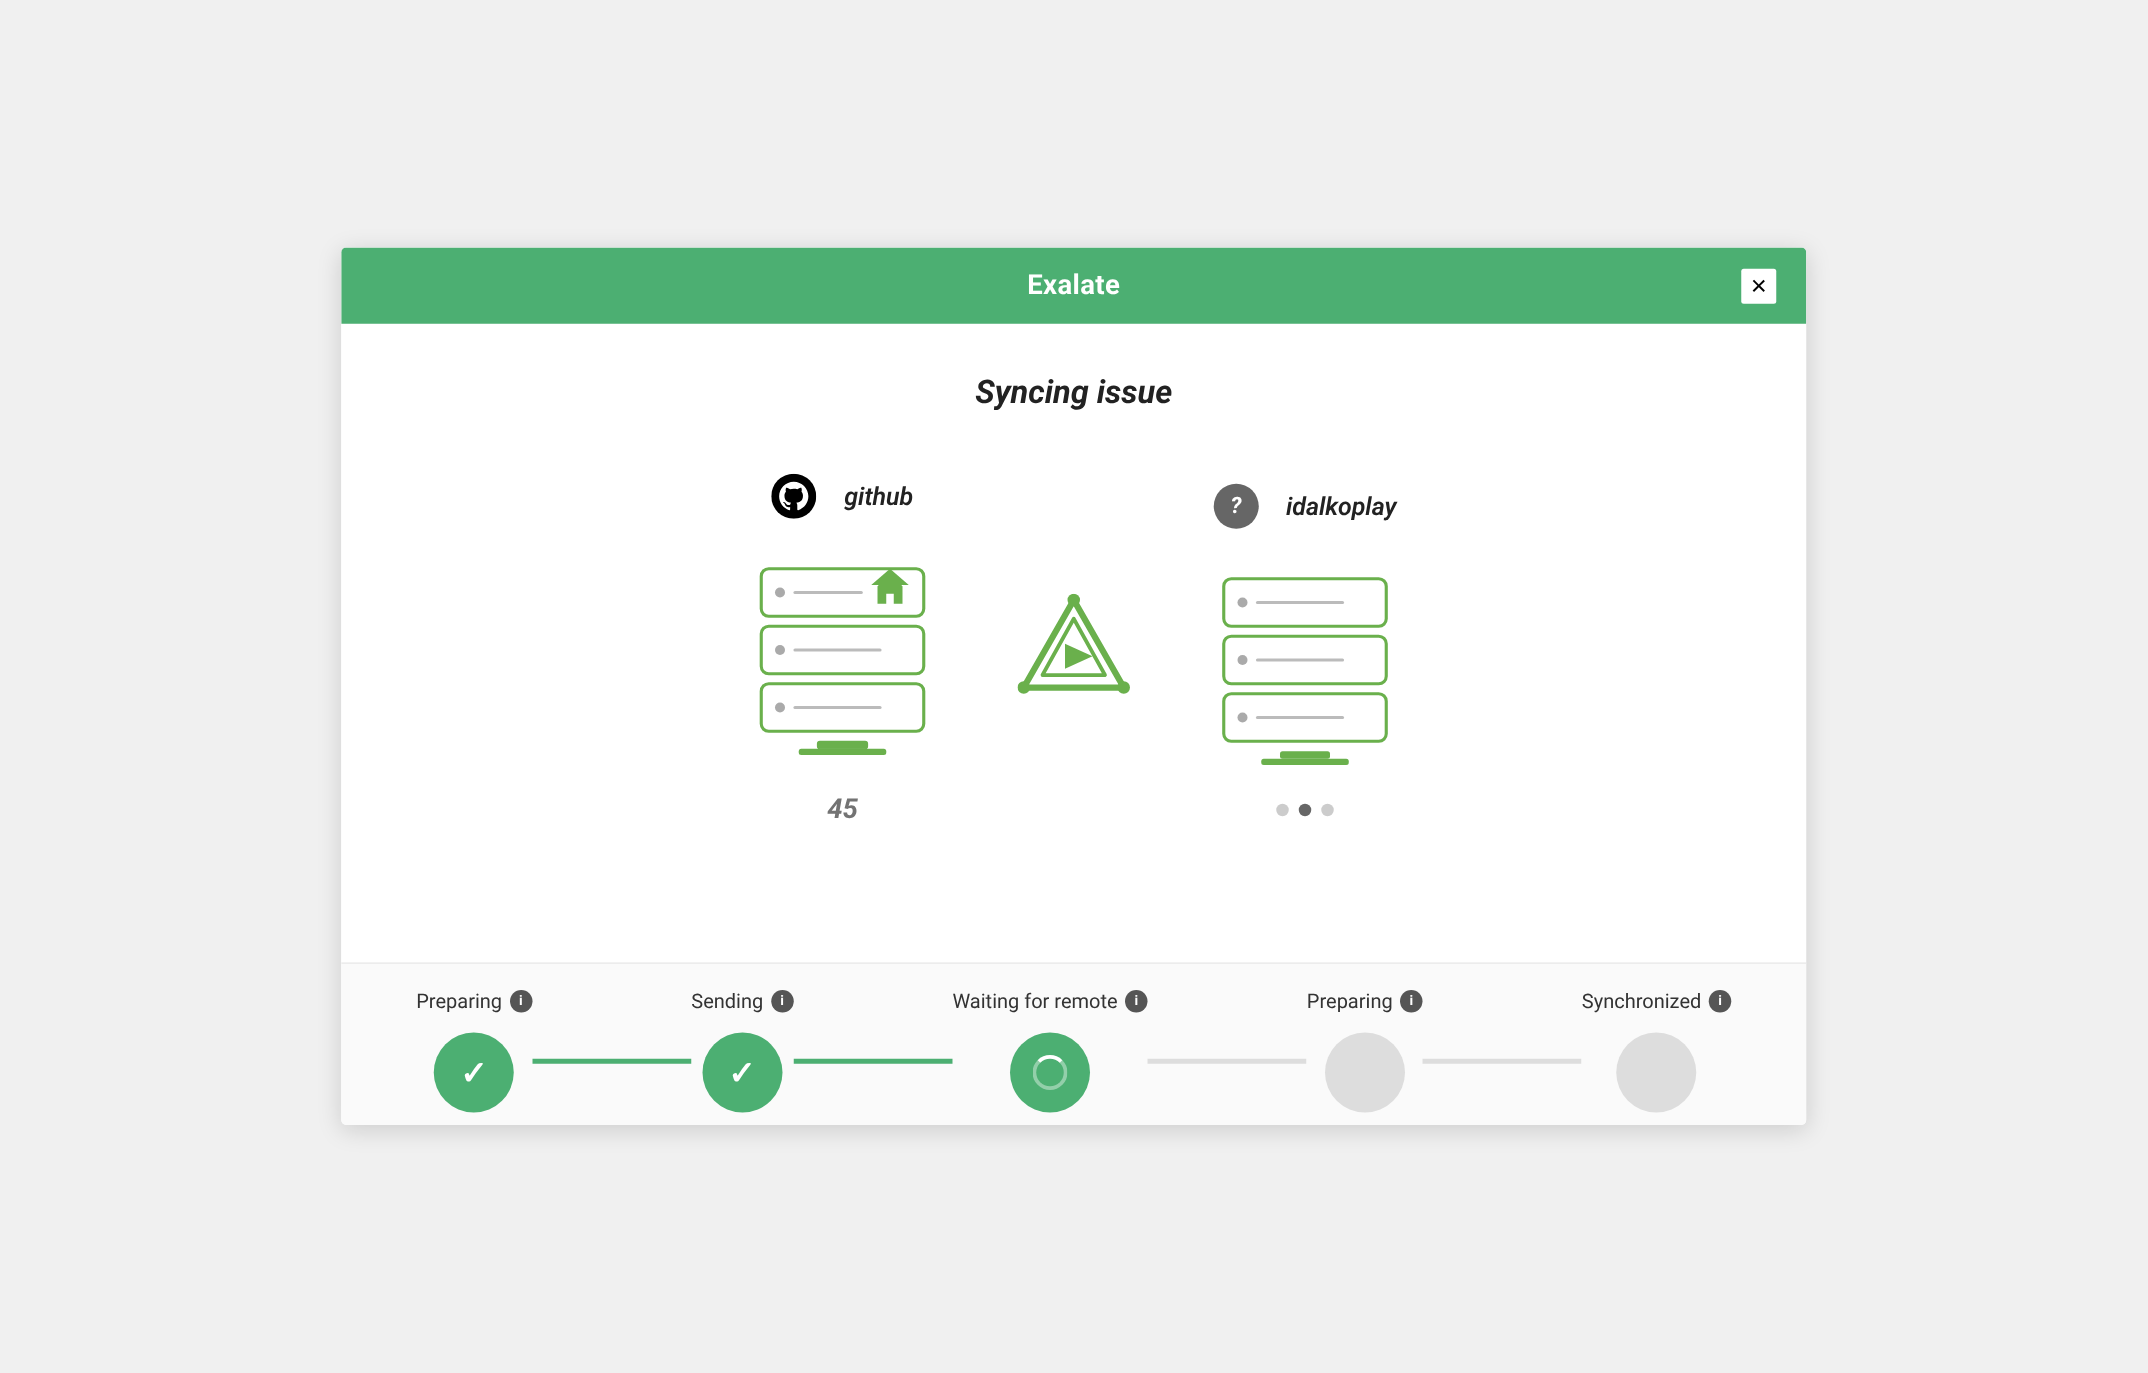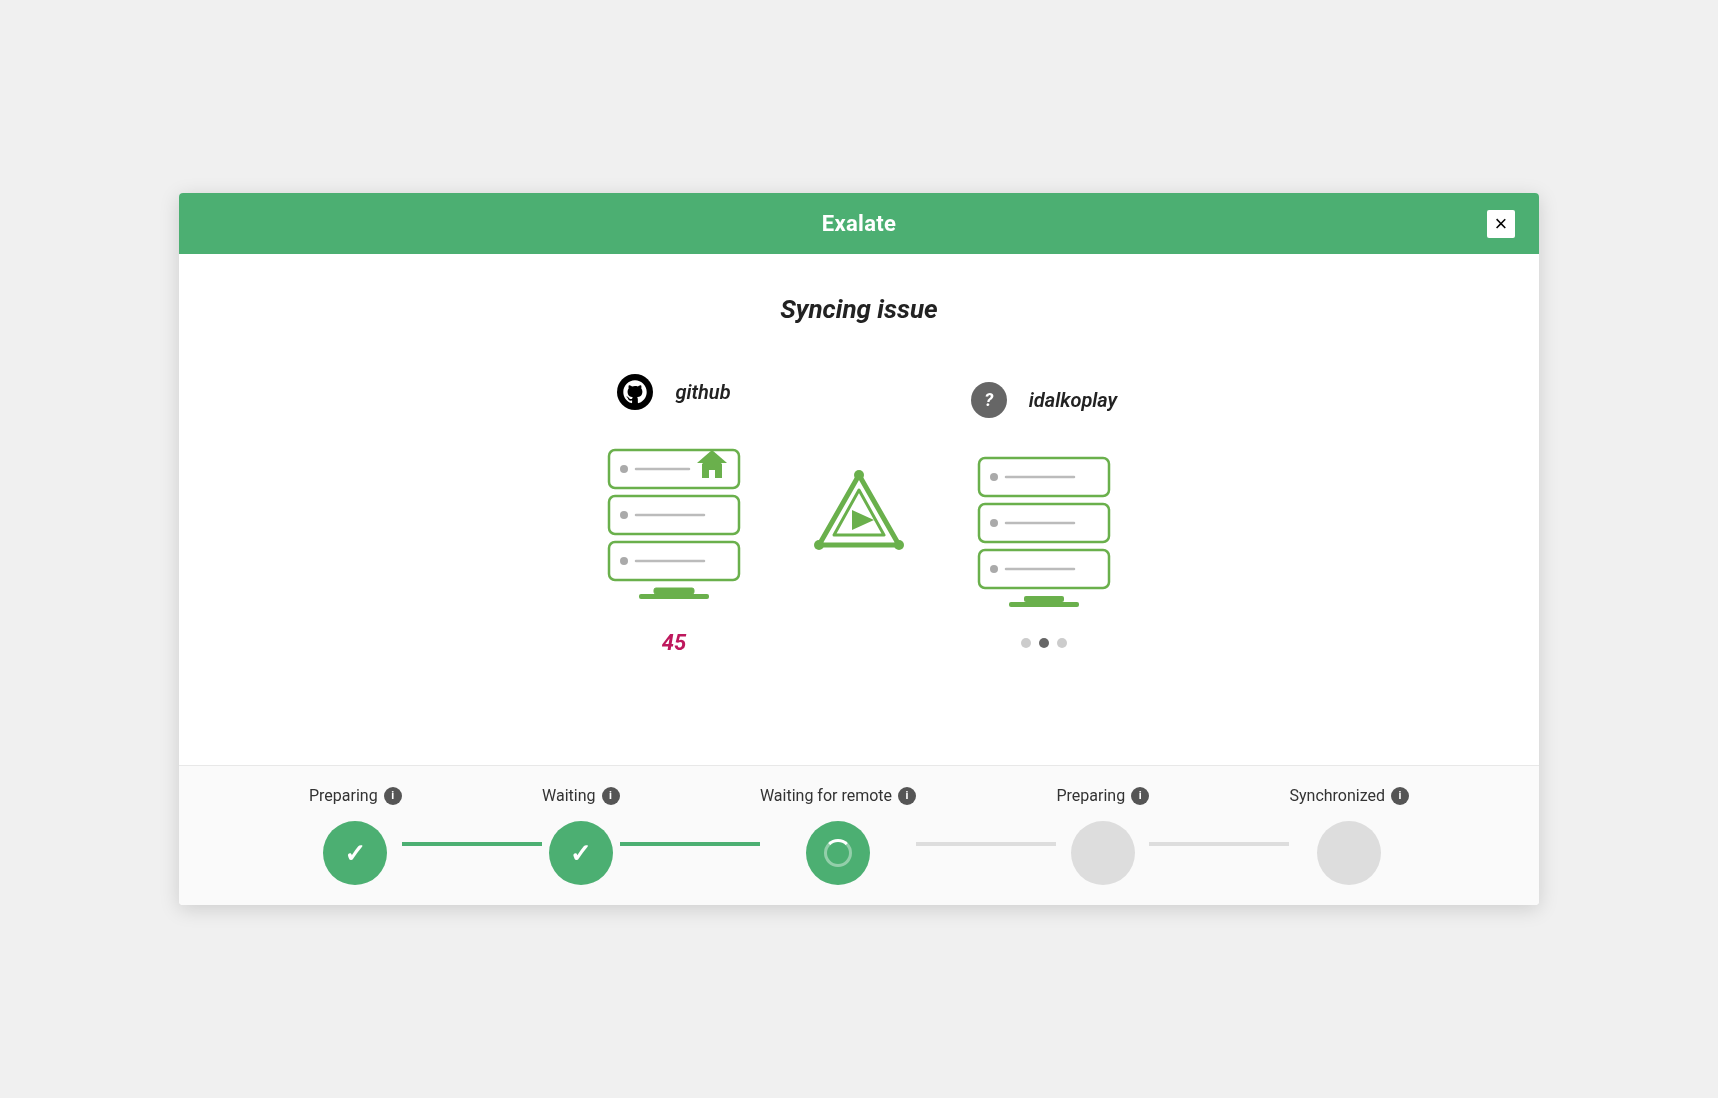--- a/index.html
+++ b/index.html
@@ -7,21 +7,21 @@
     body {
       background: #f0f0f0;
       display: flex;
       justify-content: center;
       align-items: center;
       min-height: 100vh;
       font-family: -apple-system, BlinkMacSystemFont, 'Segoe UI', Roboto, sans-serif;
     }
 
     .modal-container {
-      width: 1360px;
+      width: 1172px;
       max-width: 100%;
       background: #fff;
       border-radius: 4px;
       overflow: hidden;
       box-shadow: 0 4px 20px rgba(0,0,0,0.15);
       position: relative;
     }
 
     .modal-header {
       background: #4caf72;
@@ -124,21 +124,21 @@
       width: 160px;
       position: relative;
     }
 
     .server-illustration svg {
       width: 100%;
       height: auto;
     }
 
     .server-count {
-      color: #be185d;
+      color: #737373;
       font-size: 22px;
       font-weight: 700;
       margin-top: 4px;
     }
 
     .pagination-dots {
       display: flex;
       gap: 8px;
       align-items: center;
       margin-top: 4px;
@@ -157,21 +157,21 @@
 
     
     .exalate-logo-middle {
       display: flex;
       align-items: center;
       justify-content: center;
     }
 
     
     .progress-section {
-      padding: 20px 60px 20px;
+      padding: 20px 60px 10px;
       border-top: 1px solid #e8e8e8;
       background: #fafafa;
     }
 
     .step {
       display: flex;
       flex-direction: column;
       align-items: center;
       position: relative;
       z-index: 1;
@@ -382,21 +382,21 @@
         </div>
         <div class="step-circle completed">
           <span class="check-mark">✓</span>
         </div>
       </div>
 
       <div class="connector completed"></div>
 
       <div class="step">
         <div class="step-label-row">
-          <span class="step-label">Waiting</span>
+          <span class="step-label">Sending</span>
           <div class="info-icon">i</div>
         </div>
         <div class="step-circle completed">
           <span class="check-mark">✓</span>
         </div>
       </div>
 
       <div class="connector completed"></div>
 
       <div class="step">

